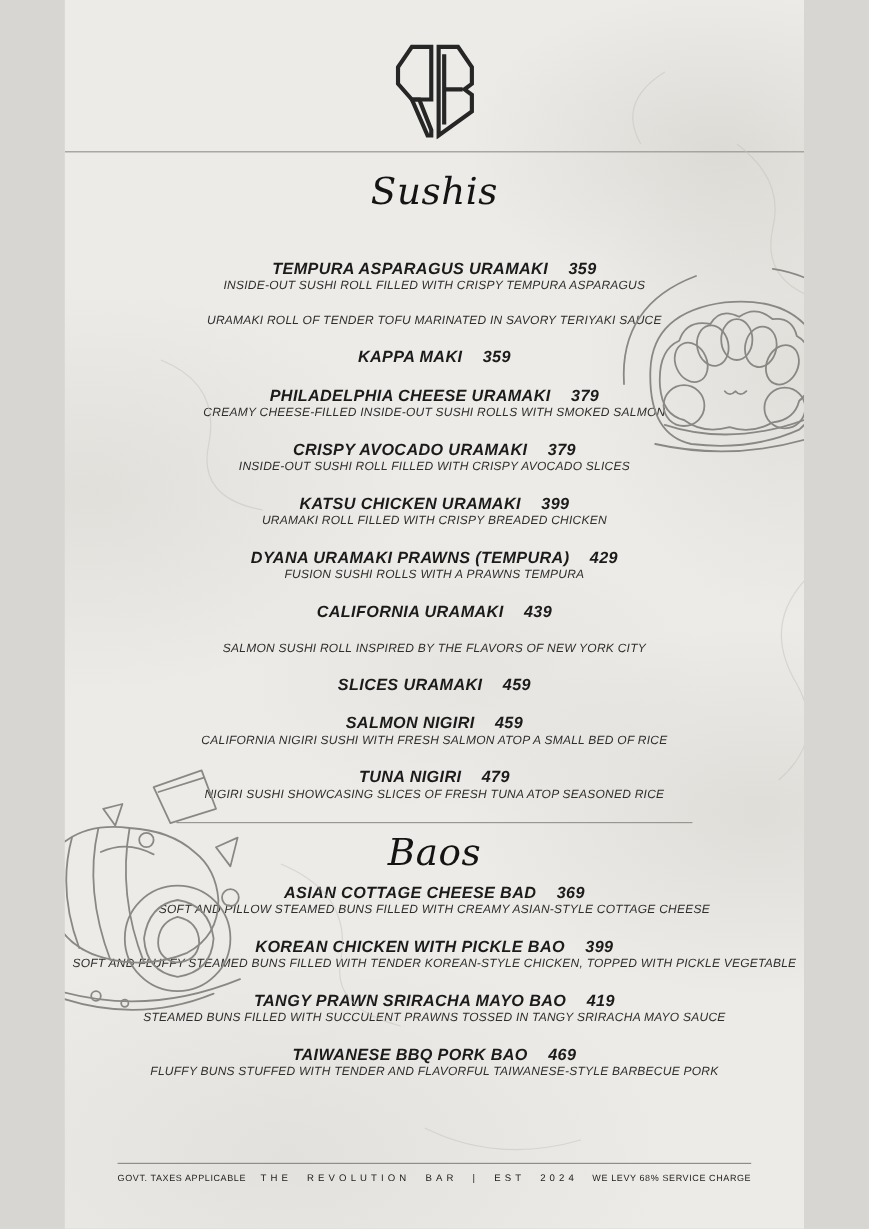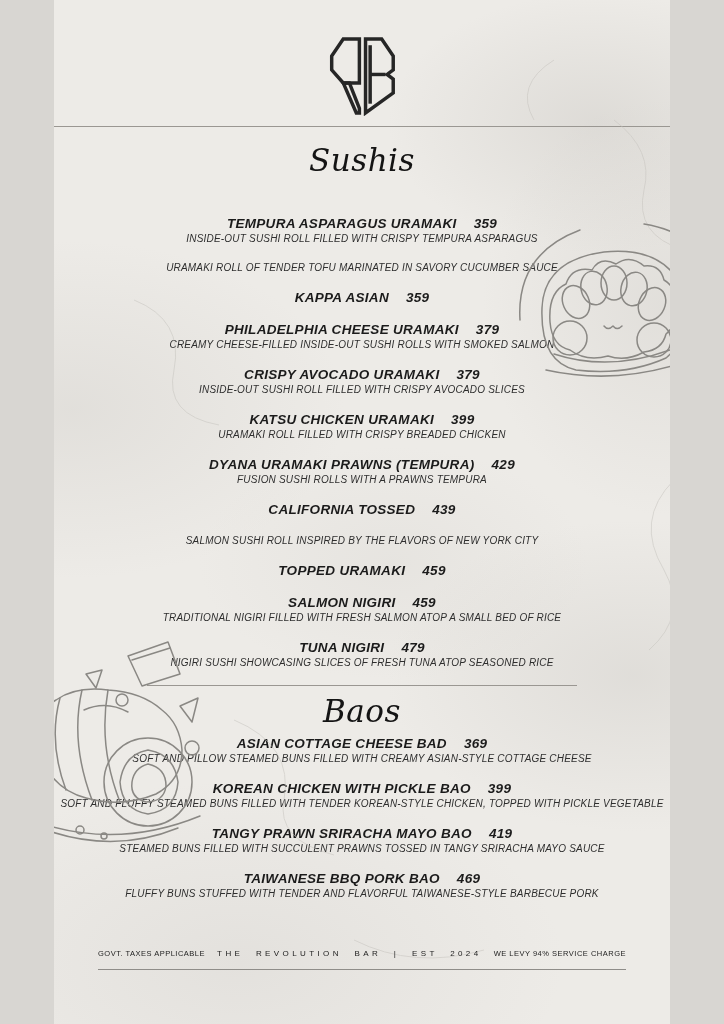--- a/index.html
+++ b/index.html
@@ -48,21 +48,21 @@
 
   .illu { position:absolute; pointer-events:none; }
   .illu path, .illu circle, .illu ellipse, .illu polygon {
     fill:none; stroke:#8a8884; stroke-width:1.5; stroke-linecap:round; stroke-linejoin:round;
   }
   .illu-right { top:220px; right:-32px; width:188px; height:168px; }
   .illu-left  { top:630px; left:-30px;  width:192px; height:222px; }
 
   .footer-rule { position:absolute; left:44px; right:44px; top:969px; border:none; border-top:1px solid #8f8d89; }
   .footer-row {
-    position:absolute; left:44px; right:44px; top:949px;
+    position:absolute; left:44px; right:44px; top:977px;
     display:flex; justify-content:space-between; align-items:flex-start;
     font-size:7.5px; letter-spacing:.5px; color:#222; 
   }
   .footer-center { font-size:8px; letter-spacing:3.4px; word-spacing:7px; color:#1c1c1c; }
 </style>
 </head>
 <body>
 
 <div class="page">
 
@@ -96,26 +96,26 @@
     <h2 class="section-title">Sushis</h2>
     <div class="items">
   <div class="item">
     <div class="item-line">
       <span class="item-name">TEMPURA ASPARAGUS URAMAKI</span><span class="item-price">359</span>
     </div>
     <div class="item-desc">INSIDE-OUT SUSHI ROLL FILLED WITH CRISPY TEMPURA ASPARAGUS</div>
   </div>
 
   <div class="item">
-    <div class="item-desc">URAMAKI ROLL OF TENDER TOFU MARINATED IN SAVORY CUCUMBER SAUCE</div>
-  </div>
-
-  <div class="item">
-    <div class="item-line">
-      <span class="item-name">KAPPA ASIAN</span><span class="item-price">359</span>
+    <div class="item-desc">URAMAKI ROLL OF TENDER TOFU MARINATED IN SAVORY TERIYAKI SAUCE</div>
+  </div>
+
+  <div class="item">
+    <div class="item-line">
+      <span class="item-name">KAPPA MAKI</span><span class="item-price">359</span>
     </div>
   </div>
 
   <div class="item">
     <div class="item-line">
       <span class="item-name">PHILADELPHIA CHEESE URAMAKI</span><span class="item-price">379</span>
     </div>
     <div class="item-desc">CREAMY CHEESE-FILLED INSIDE-OUT SUSHI ROLLS WITH SMOKED SALMON</div>
   </div>
 
@@ -135,39 +135,39 @@
 
   <div class="item">
     <div class="item-line">
       <span class="item-name">DYANA URAMAKI PRAWNS (TEMPURA)</span><span class="item-price">429</span>
     </div>
     <div class="item-desc">FUSION SUSHI ROLLS WITH A PRAWNS TEMPURA</div>
   </div>
 
   <div class="item">
     <div class="item-line">
-      <span class="item-name">CALIFORNIA TOSSED</span><span class="item-price">439</span>
+      <span class="item-name">CALIFORNIA URAMAKI</span><span class="item-price">439</span>
     </div>
   </div>
 
   <div class="item">
     <div class="item-desc">SALMON SUSHI ROLL INSPIRED BY THE FLAVORS OF NEW YORK CITY</div>
   </div>
 
   <div class="item">
     <div class="item-line">
-      <span class="item-name">TOPPED URAMAKI</span><span class="item-price">459</span>
+      <span class="item-name">SLICES URAMAKI</span><span class="item-price">459</span>
     </div>
   </div>
 
   <div class="item">
     <div class="item-line">
       <span class="item-name">SALMON NIGIRI</span><span class="item-price">459</span>
     </div>
-    <div class="item-desc">TRADITIONAL NIGIRI FILLED WITH FRESH SALMON ATOP A SMALL BED OF RICE</div>
+    <div class="item-desc">CALIFORNIA NIGIRI SUSHI WITH FRESH SALMON ATOP A SMALL BED OF RICE</div>
   </div>
 
   <div class="item">
     <div class="item-line">
       <span class="item-name">TUNA NIGIRI</span><span class="item-price">479</span>
     </div>
     <div class="item-desc">NIGIRI SUSHI SHOWCASING SLICES OF FRESH TUNA ATOP SEASONED RICE</div>
   </div>
 </div>
   </section>
@@ -243,15 +243,15 @@
     <path d="M124,120 Q150,124 154,152 Q152,180 124,184 Q98,180 96,152 Q100,124 124,120 Z"></path>
     <path d="M124,134 Q142,138 142,156 Q140,172 122,172 Q106,168 108,152 Q110,138 124,134 Z"></path>
     <path d="M2,188 Q88,222 176,186"></path>
     <path d="M22,200 Q90,224 154,198"></path>
   </svg>
 
   <hr class="footer-rule">
   <footer class="footer-row">
     <span class="footer-left">GOVT. TAXES APPLICABLE</span>
     <span class="footer-center">THE REVOLUTION BAR | EST 2024</span>
-    <span class="footer-right">WE LEVY 94% SERVICE CHARGE</span>
+    <span class="footer-right">WE LEVY 68% SERVICE CHARGE</span>
   </footer>
 </div>
 
 </body></html>

